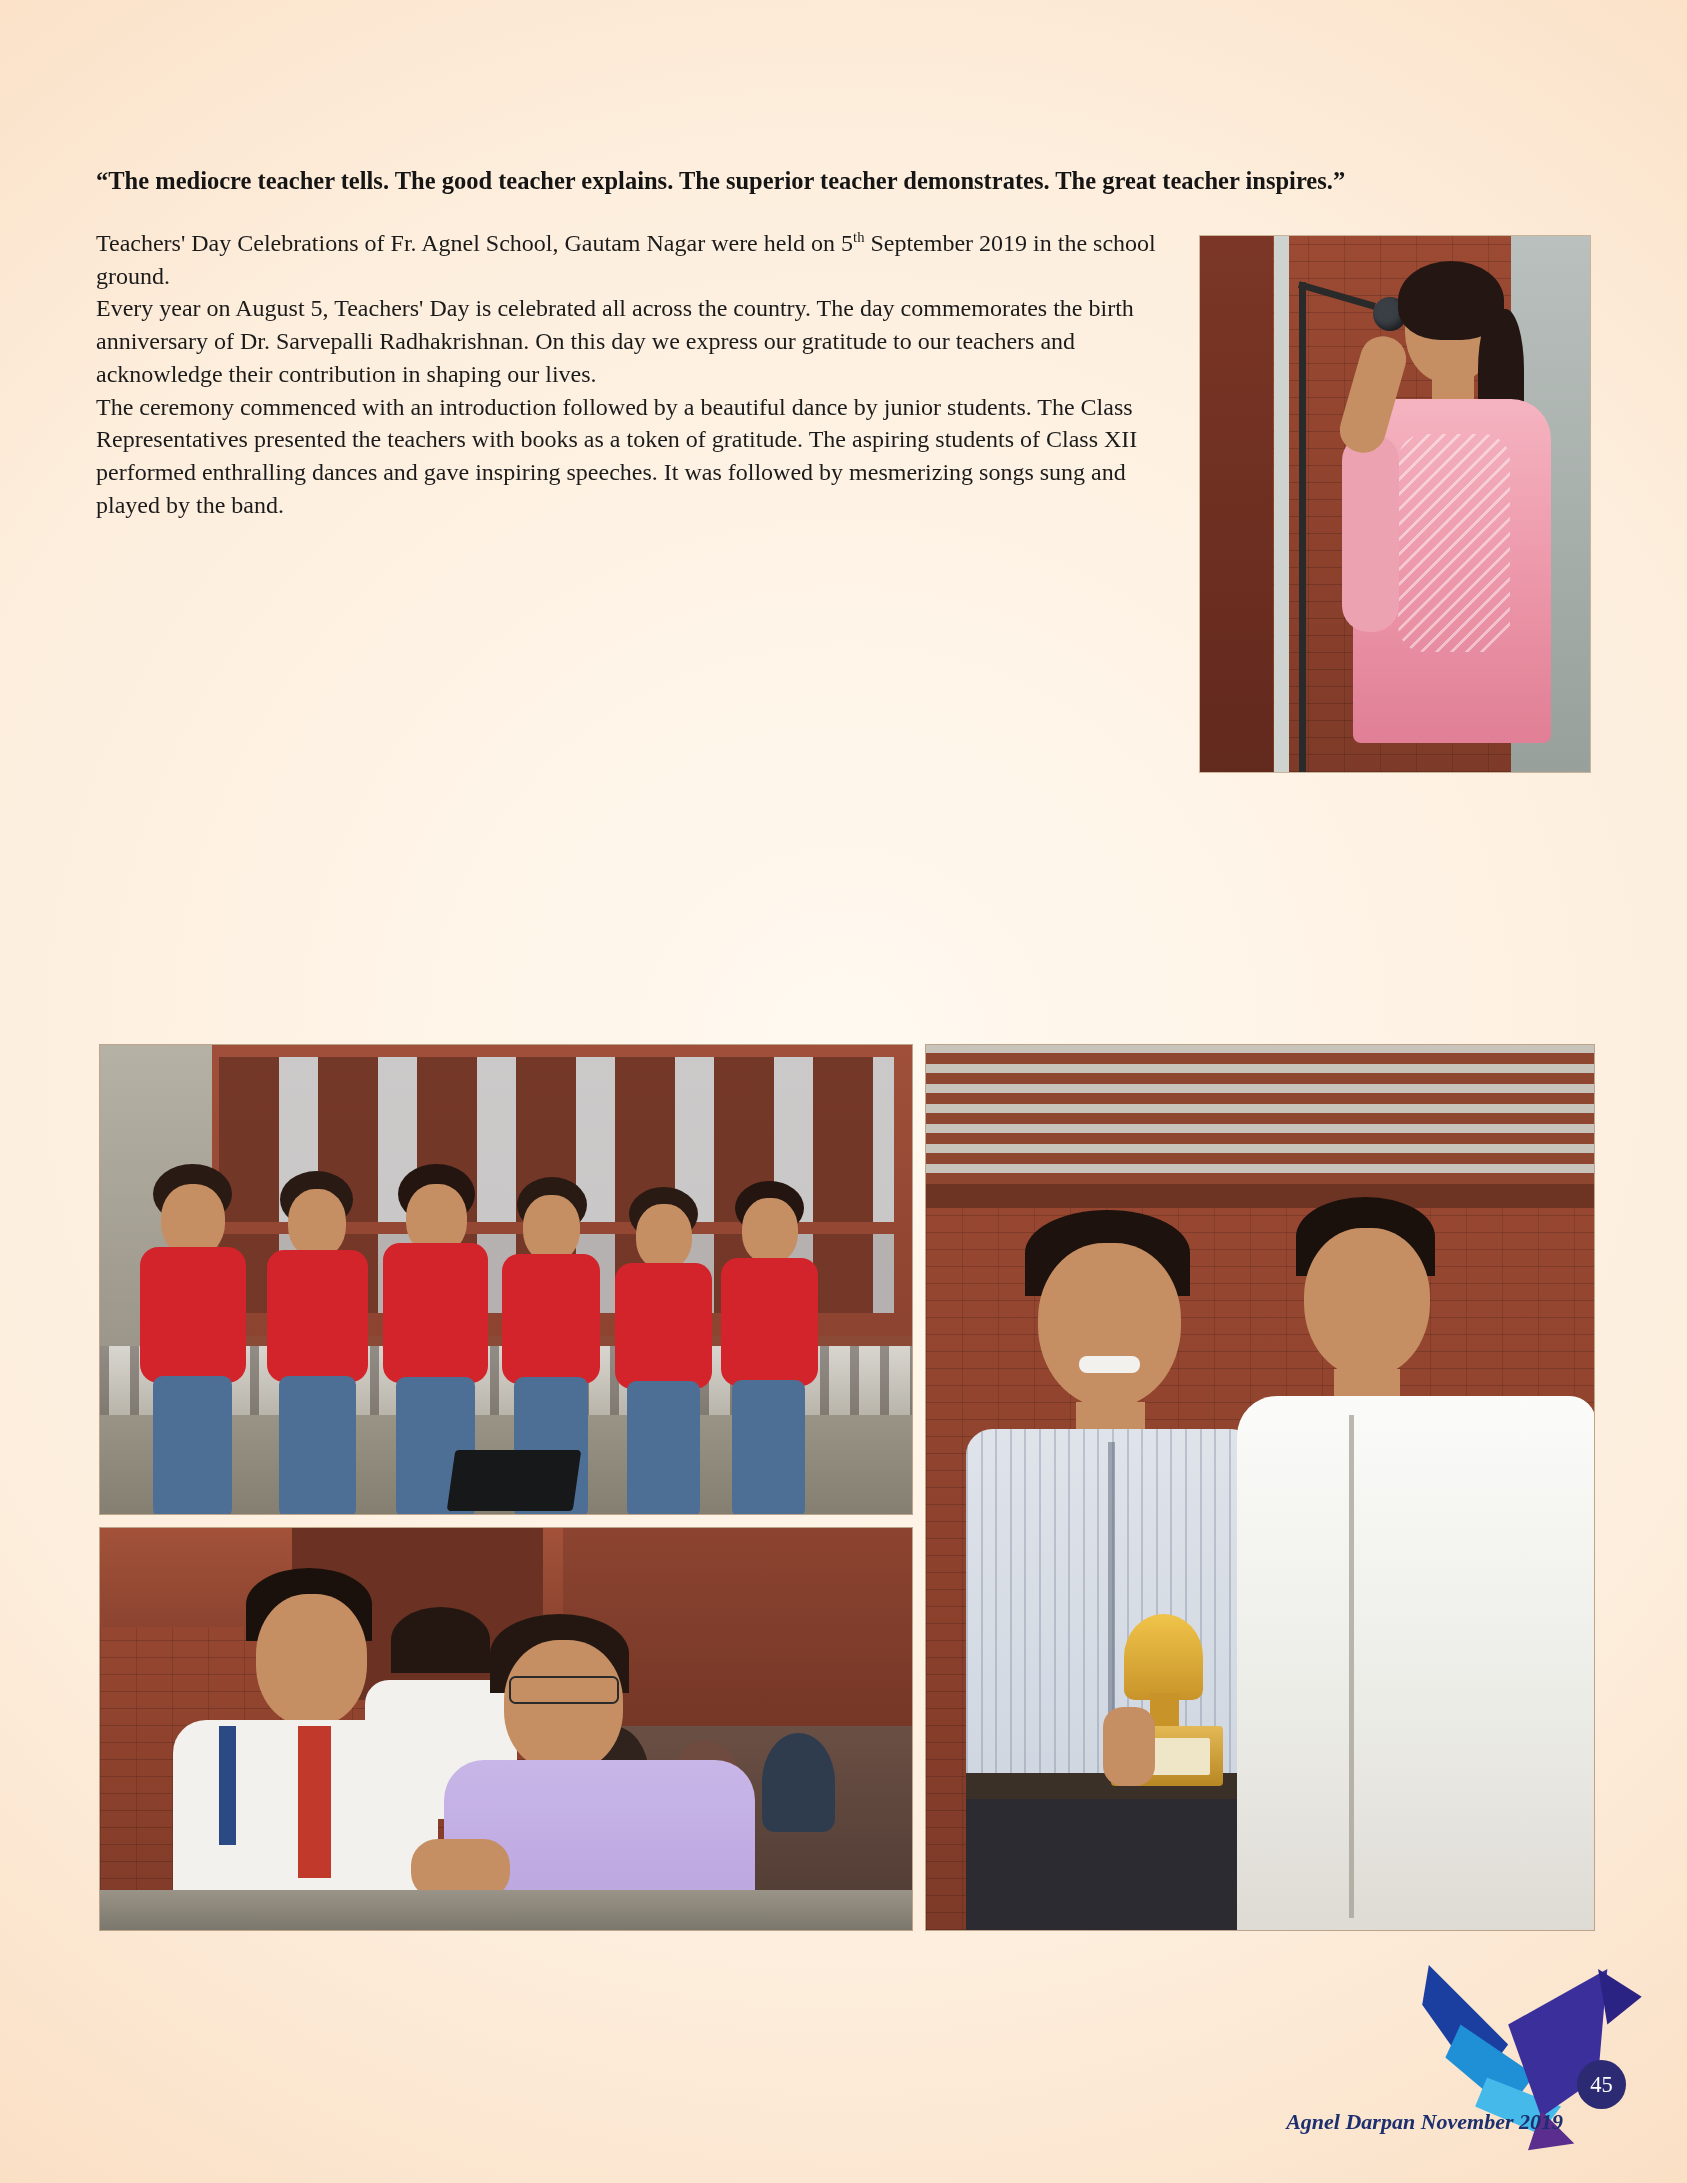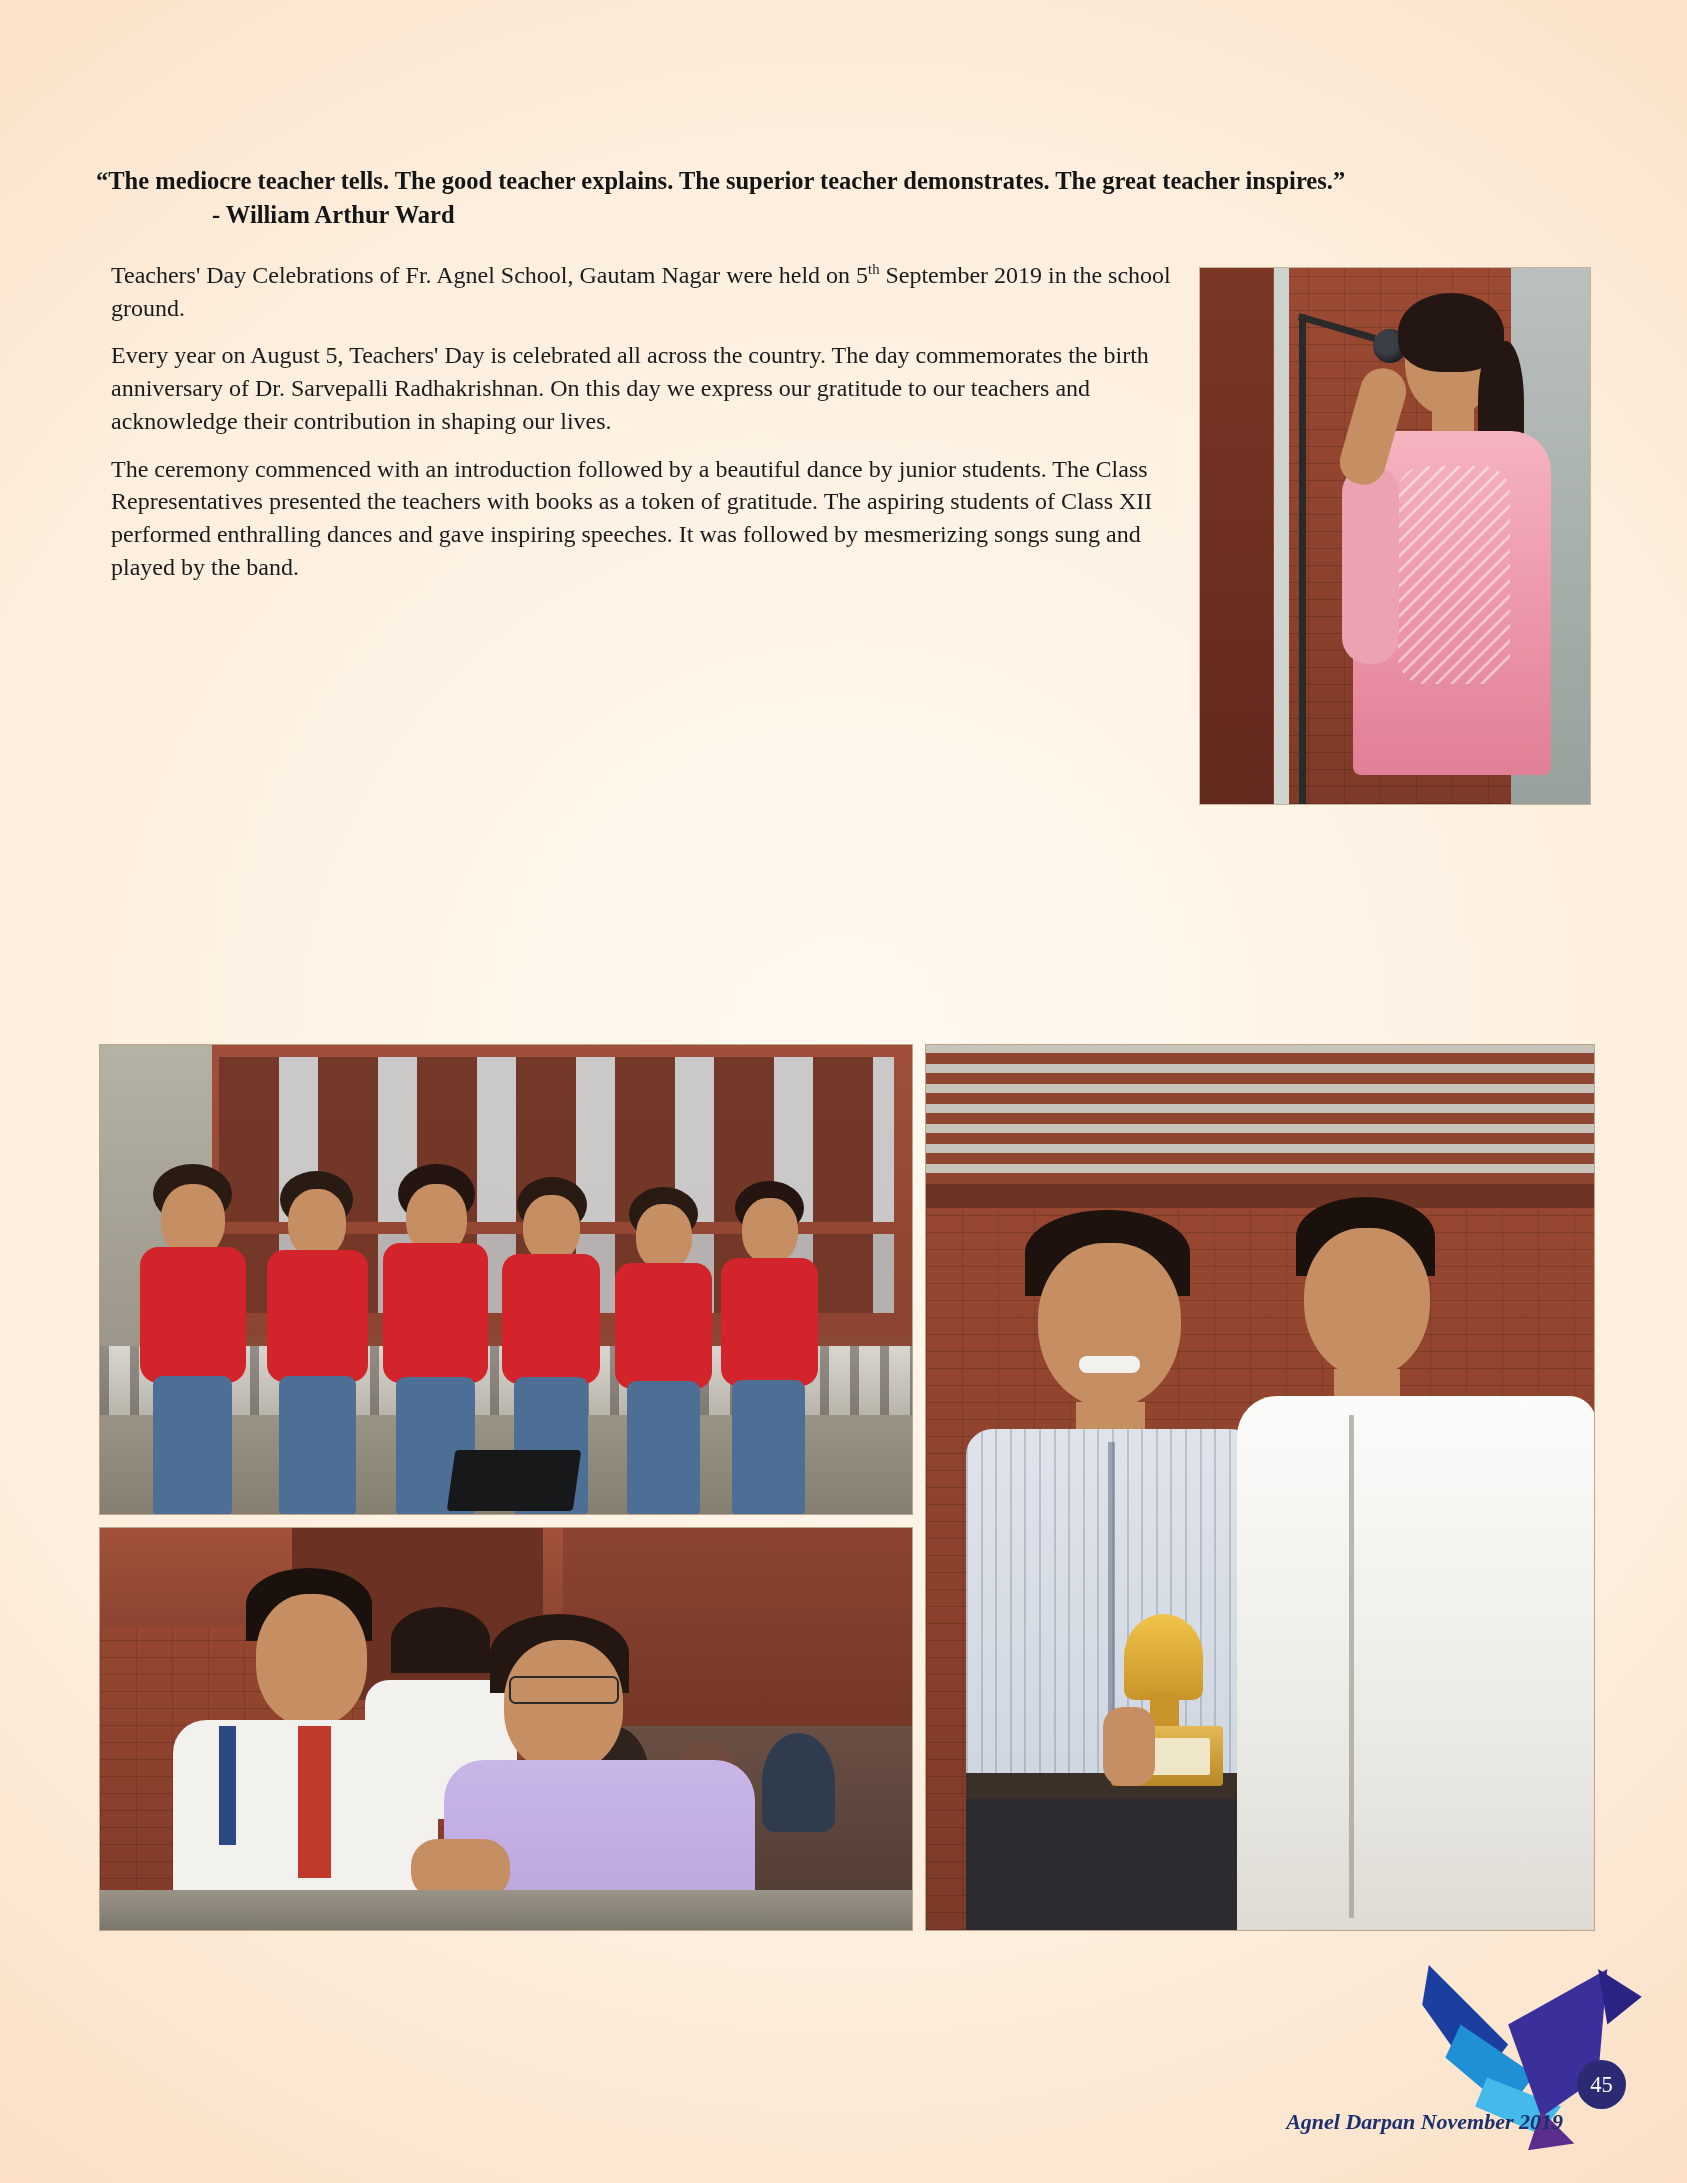--- a/index.html
+++ b/index.html
@@ -60,21 +60,21 @@
     position: relative;
     width: 1495px;
   }
   .body-text {
     font-family: "Liberation Serif", serif;
     font-size: 24px;
     line-height: 1.365;
     color: #1b1b1b;
     text-align: left;
   }
-  .body-text p { margin: 15px; }
+  .body-text p { margin: 0; }
   sup { font-size: 14.6px; vertical-align: super; }
 
   
   .portrait-float {
     float: right;
     width: 390px;
     height: 536px;
     margin: 8px 0 6.6px 25px;
     border: 0.7px solid #c9b49a;
     overflow: hidden;
@@ -157,21 +157,20 @@
 </style>
 </head>
 <body>
 
 <div class="page">
 
   <div class="content">
 
 
     <p class="quote">“The mediocre teacher tells. The good teacher explains. The superior teacher demonstrates. The great teacher inspires.”</p>
-    <p class="quote-author">- William Arthur Ward</p>
 
     <div class="body-wrap">
 
       <div class="portrait-float">
         <div class="brickwall"></div>
 
         <div style="position:absolute;left:0;top:0;width:73px;height:100%;background:linear-gradient(180deg,#7b3626,#62291d);"></div>
         <div style="position:absolute;left:74px;top:0;width:14.6px;height:100%;background:#cfd3d0;"></div>
         <div style="position:absolute;right:0;top:0;width:79px;height:100%;background:linear-gradient(180deg,#b9c0bd,#98a09c);"></div>
 

